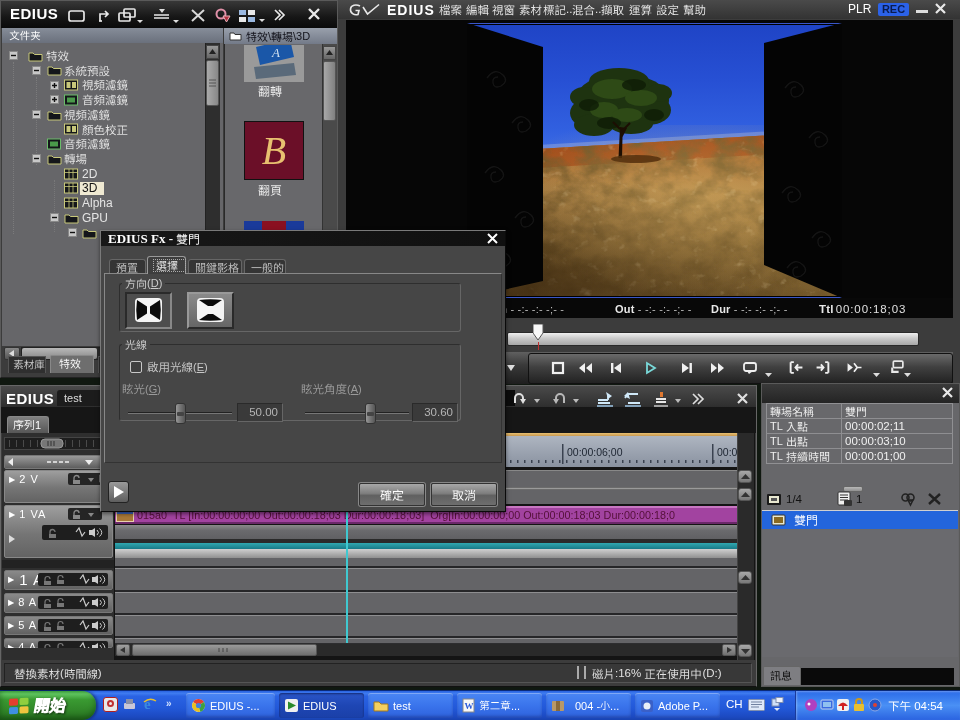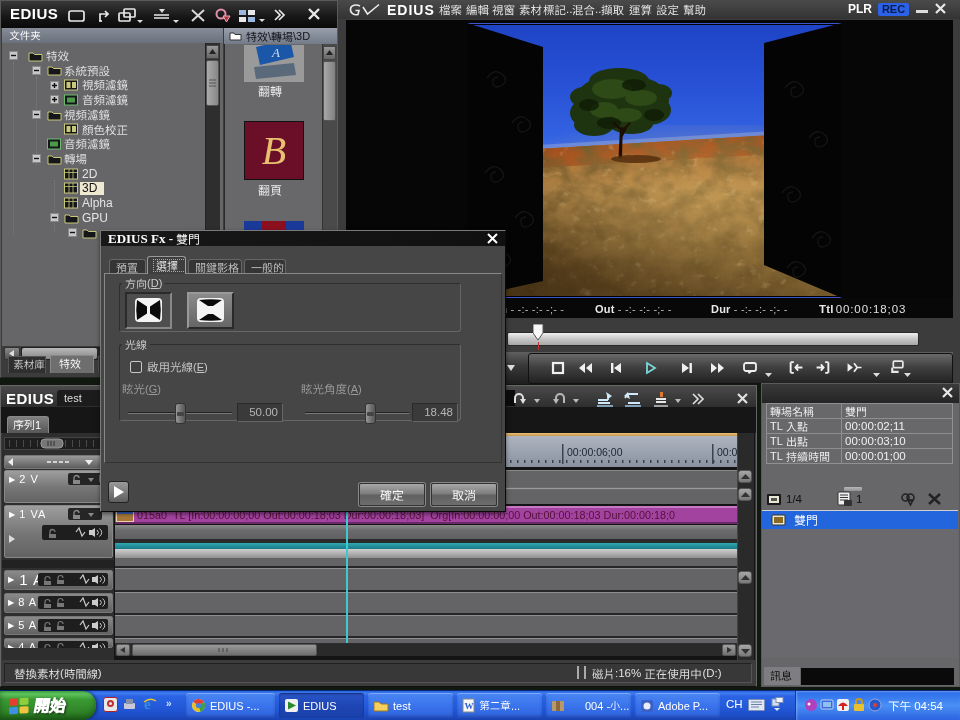--- a/index.html
+++ b/index.html
@@ -132,21 +132,21 @@
         <g transform="translate(0,0) scale(1,-1)">
           <path d="M46 21H54V-8H46ZM13 14H85V8H20V-6H13ZM82 14H89V1Q89 -2 89 -3Q88 -5 86 -5Q83 -6 80 -6Q76 -6 70 -6Q70 -5 69 -3Q69 -2 68 -1Q72 -1 76 -1Q79 -1 80 -1Q81 -1 82 0Q82 0 82 1ZM51 75H95V69H51ZM10 79H47V74H10ZM8 60H48V56H8ZM6 70H50V65H6ZM56 65 61 68Q63 65 66 62Q69 58 70 56L65 53Q64 55 61 59Q58 62 56 65ZM6 49Q11 50 19 50Q26 51 34 51Q42 52 51 53L50 48Q43 47 35 47Q27 46 19 45Q12 45 6 44ZM77 84H84V52Q84 49 83 48Q83 46 81 46Q79 45 76 45Q73 45 68 45Q67 46 67 47Q66 49 65 50Q69 50 72 50Q74 50 75 50Q76 50 77 51Q77 51 77 52ZM25 84H32V67H25ZM25 67H32V48H25ZM24 28V23H77V28ZM24 37V33H77V37ZM17 42H84V19H17ZM49 49 56 47Q54 45 53 43Q52 41 51 39L45 40Q46 42 47 45Q48 47 49 49Z"></path>
         </g>
         <g transform="translate(100,0) scale(1,-1)">
           <path d="M47 61H89V54H47ZM86 61H93Q93 61 93 61Q93 60 93 59Q93 58 93 58Q93 42 92 31Q92 20 91 13Q91 6 90 2Q89 -2 88 -3Q86 -5 84 -6Q83 -7 80 -7Q78 -7 74 -7Q71 -7 67 -7Q66 -5 66 -3Q65 -1 64 0Q69 0 72 0Q76 0 77 0Q79 0 80 0Q80 0 81 1Q82 2 83 6Q84 9 84 16Q85 23 85 34Q85 44 86 60ZM63 84H71Q71 72 70 61Q70 50 69 40Q67 30 64 21Q61 12 56 5Q51 -3 43 -8Q42 -7 40 -5Q38 -4 37 -3Q45 2 50 9Q55 16 58 25Q61 33 62 43Q63 52 63 63Q63 73 63 84ZM11 79H43V14H36V72H17V8H11ZM3 9Q9 11 16 12Q24 14 32 15Q40 17 49 19L49 12Q42 10 34 8Q26 7 18 5Q11 3 5 2ZM14 58H40V51H14ZM14 36H40V30H14Z"></path>
         </g>
       </g>
     </svg>
   </div>
 <div style="position:absolute;left:848px;top:3px;height:13px;display:flex;align-items:center;color:#fff;">
-    <span style="font-size:12px;line-height:13px;white-space:pre;font-weight:bold">PLR</span>
+    <span style="font-size:12px;line-height:13px;white-space:pre;font-weight:normal">PLR</span>
   </div>
 <div style="position:absolute;left:878px;top:3px;width:31px;height:13px;background:#2b62e8;border-radius:2px;color:#0a1c50;font-weight:bold;font-size:11px;text-align:center;line-height:13px">REC</div>
 <div style="position:absolute;left:916px;top:10px;width:12px;height:3px;background:#ddd"></div>
 <div style="position:absolute;left:934px;top:2px;width:13px;height:13px;">
     <svg width="13" height="13">
       <path d="M2 2 L11 11 M11 2 L2 11" stroke="#e8e8e8" stroke-width="2.2"></path>
     </svg>
   </div>
 <div style="position:absolute;left:346px;top:20px;width:607px;height:298px;background:#060606"></div>
 <div style="position:absolute;left:467px;top:23px;width:375px;height:275px;border:1px solid #3a56c8;background:#000"></div>
@@ -247,21 +247,21 @@
         <use href="#swirl" x="345" y="215"></use>
         <use href="#swirl" x="320" y="245"></use>
       </g>
     </svg>
   </div>
 <div style="position:absolute;left:346px;top:298px;width:607px;height:20px;background:#080808"></div>
 <div style="position:absolute;left:497px;top:301px;height:16px;display:flex;align-items:center;color:#e8e8e8;letter-spacing:0.2px">
     <span style="font-size:11px;line-height:16px;white-space:pre;font-weight:bold">In </span>
     <span style="font-size:11px;line-height:16px;white-space:pre;color:#bbb">- -:- -:- -;- -</span>
   </div>
-<div style="position:absolute;left:595px;top:301px;height:16px;display:flex;align-items:flex-start;color:#e8e8e8;letter-spacing:0.2px">
+<div style="position:absolute;left:615px;top:301px;height:16px;display:flex;align-items:flex-start;color:#e8e8e8;letter-spacing:0.2px">
     <span style="font-size:11px;line-height:16px;white-space:pre;font-weight:bold">Out </span>
     <span style="font-size:11px;line-height:16px;white-space:pre;color:#bbb">- -:- -:- -;- -</span>
   </div>
 <div style="position:absolute;left:711px;top:301px;height:16px;display:flex;align-items:center;color:#e8e8e8;letter-spacing:0.2px">
     <span style="font-size:11px;line-height:16px;white-space:pre;font-weight:bold">Dur </span>
     <span style="font-size:11px;line-height:16px;white-space:pre;color:#bbb">- -:- -:- -;- -</span>
   </div>
 <div style="position:absolute;left:819px;top:301px;height:16px;display:flex;align-items:center;color:#e8e8e8;letter-spacing:0.2px">
     <span style="font-size:11.5px;line-height:16px;white-space:pre;font-weight:bold">Ttl</span>
     <span style="font-size:11.5px;line-height:16px;white-space:pre;color:#e0e0e0;letter-spacing:0.9px;margin-left:2px">00:00:18;03</span>
@@ -1451,21 +1451,21 @@
   </div>
 <div style="position:absolute;left:128px;top:412px;width:104px;height:2px;background:#222;border-bottom:1px solid #777"></div>
 <div style="position:absolute;left:175px;top:403px;width:11px;height:21px;background:linear-gradient(90deg,#999,#777 45%,#555);border:1px solid #333;border-radius:3px">
     <div style="margin:8px auto 0;width:7px;height:4px;background:#444;border-radius:1px"></div>
   </div>
 <div style="position:absolute;left:305px;top:412px;width:104px;height:2px;background:#222;border-bottom:1px solid #777"></div>
 <div style="position:absolute;left:365px;top:403px;width:11px;height:21px;background:linear-gradient(90deg,#999,#777 45%,#555);border:1px solid #333;border-radius:3px">
     <div style="margin:8px auto 0;width:7px;height:4px;background:#444;border-radius:1px"></div>
   </div>
 <div style="position:absolute;left:237px;top:403px;width:46px;height:19px;background:#3a3a3a;border:1px solid #2a2a2a;border-bottom-color:#666;border-right-color:#666;color:#b4b4b4;font-size:11.5px;line-height:17px;text-align:right;padding-right:4px">50.00</div>
-<div style="position:absolute;left:412px;top:403px;width:46px;height:19px;background:#3a3a3a;border:1px solid #2a2a2a;border-bottom-color:#666;border-right-color:#666;color:#b4b4b4;font-size:11.5px;line-height:17px;text-align:right;padding-right:4px">18.48</div>
+<div style="position:absolute;left:412px;top:403px;width:46px;height:19px;background:#3a3a3a;border:1px solid #2a2a2a;border-bottom-color:#666;border-right-color:#666;color:#b4b4b4;font-size:11.5px;line-height:17px;text-align:right;padding-right:4px">30.60</div>
 <div style="position:absolute;left:108px;top:481px;width:21px;height:22px;background:linear-gradient(#9a9a9a,#5e5e5e);border:1px solid #222;border-radius:3px">
     <svg width="19" height="20">
       <polygon points="5,4 15,10 5,16" fill="#fff"></polygon>
     </svg>
   </div>
 <div style="position:absolute;left:359px;top:483px;width:66px;height:23px;background:linear-gradient(#a8a8a8,#7e7e7e 45%,#606060 55%,#6e6e6e);border:1px solid #333;border-radius:2px;box-shadow:0 0 0 1px #888;display:flex;align-items:center;justify-content:center">
     <svg width="24" height="12" viewBox="0 -90 200 100" style="display:block;overflow:visible" fill="#ffffff" opacity="1.0">
       <g>
         <g transform="translate(0,0) scale(1,-1)">
           <path d="M52 36H91V30H52ZM52 19H91V13H52ZM52 3H95V-4H52ZM40 74H93V57H86V67H47V57H40ZM70 48H77V-1H70ZM55 52H92V46H55V-8H48V46L54 52ZM65 84 72 83Q68 67 60 55Q52 42 41 34Q40 35 40 36Q39 37 38 39Q37 40 36 40Q47 48 54 59Q61 70 65 84ZM67 61 73 64Q75 61 76 57Q78 54 79 51L73 48Q72 51 70 55Q68 58 67 61ZM5 77H38V70H5ZM15 48H37V5H15V12H30V41H15ZM18 75 25 73Q23 63 21 54Q19 44 15 36Q12 27 7 21Q7 22 6 23Q5 24 4 26Q3 27 3 28Q7 33 10 41Q13 48 15 57Q17 65 18 75ZM12 48H19V-3H12Z"></path>
@@ -1728,21 +1728,21 @@
         </g>
       </svg>
       <span style="font-size:11px;color:#fff"> ...</span>
     </div>
   </div>
 <div style="position:absolute;left:546px;top:693px;width:85px;height:25px;background:linear-gradient(#4a86f4 0%,#3a74ec 50%,#2e62dc 100%);border-radius:3px;box-shadow:inset 0 1px 0 rgba(255,255,255,0.3),inset 0 -2px 3px rgba(0,0,60,0.25);display:flex;align-items:center;overflow:hidden">
     <svg width="14" height="14" style="margin-left:5px;flex-shrink:0">
       <rect x="1" y="2" width="12" height="10" rx="1" fill="#b89868"></rect>
       <rect x="5" y="2" width="4" height="10" fill="#8a6a3a"></rect>
     </svg>
-    <div style="color:#fff;font-size:11px;margin-left:20px;white-space:nowrap;display:flex;align-items:center">004 - <svg width="10" height="10.5" viewBox="0 -90 100 100" style="display:block;overflow:visible" fill="#ffffff" opacity="1.0">
+    <div style="color:#fff;font-size:11px;margin-left:10px;white-space:nowrap;display:flex;align-items:center">004 - <svg width="10" height="10.5" viewBox="0 -90 100 100" style="display:block;overflow:visible" fill="#ffffff" opacity="1.0">
         <g>
           <g transform="translate(0,0) scale(1,-1)">
             <path d="M46 83H54V2Q54 -2 53 -4Q52 -6 49 -7Q47 -8 42 -8Q37 -8 30 -8Q30 -7 29 -6Q29 -4 28 -3Q28 -1 27 0Q31 0 34 0Q37 0 40 0Q43 0 44 0Q45 0 46 0Q46 1 46 2ZM71 57 78 60Q82 53 86 45Q90 37 93 29Q96 21 98 15L90 12Q88 18 86 26Q83 34 79 42Q75 50 71 57ZM20 59 29 58Q27 50 24 42Q22 34 18 27Q15 19 10 14Q9 14 8 15Q7 16 6 17Q4 17 3 18Q8 23 11 30Q14 37 17 45Q19 52 20 59Z"></path>
           </g>
         </g>
       </svg>...</div>
   </div>
 <div style="position:absolute;left:635px;top:693px;width:85px;height:25px;background:linear-gradient(#4a86f4 0%,#3a74ec 50%,#2e62dc 100%);border-radius:3px;box-shadow:inset 0 1px 0 rgba(255,255,255,0.3),inset 0 -2px 3px rgba(0,0,60,0.25);display:flex;align-items:center;overflow:hidden">
     <svg width="14" height="14" style="margin-left:5px;flex-shrink:0">
       <rect x="1" y="1" width="12" height="12" rx="2" fill="#3a60c8"></rect>

